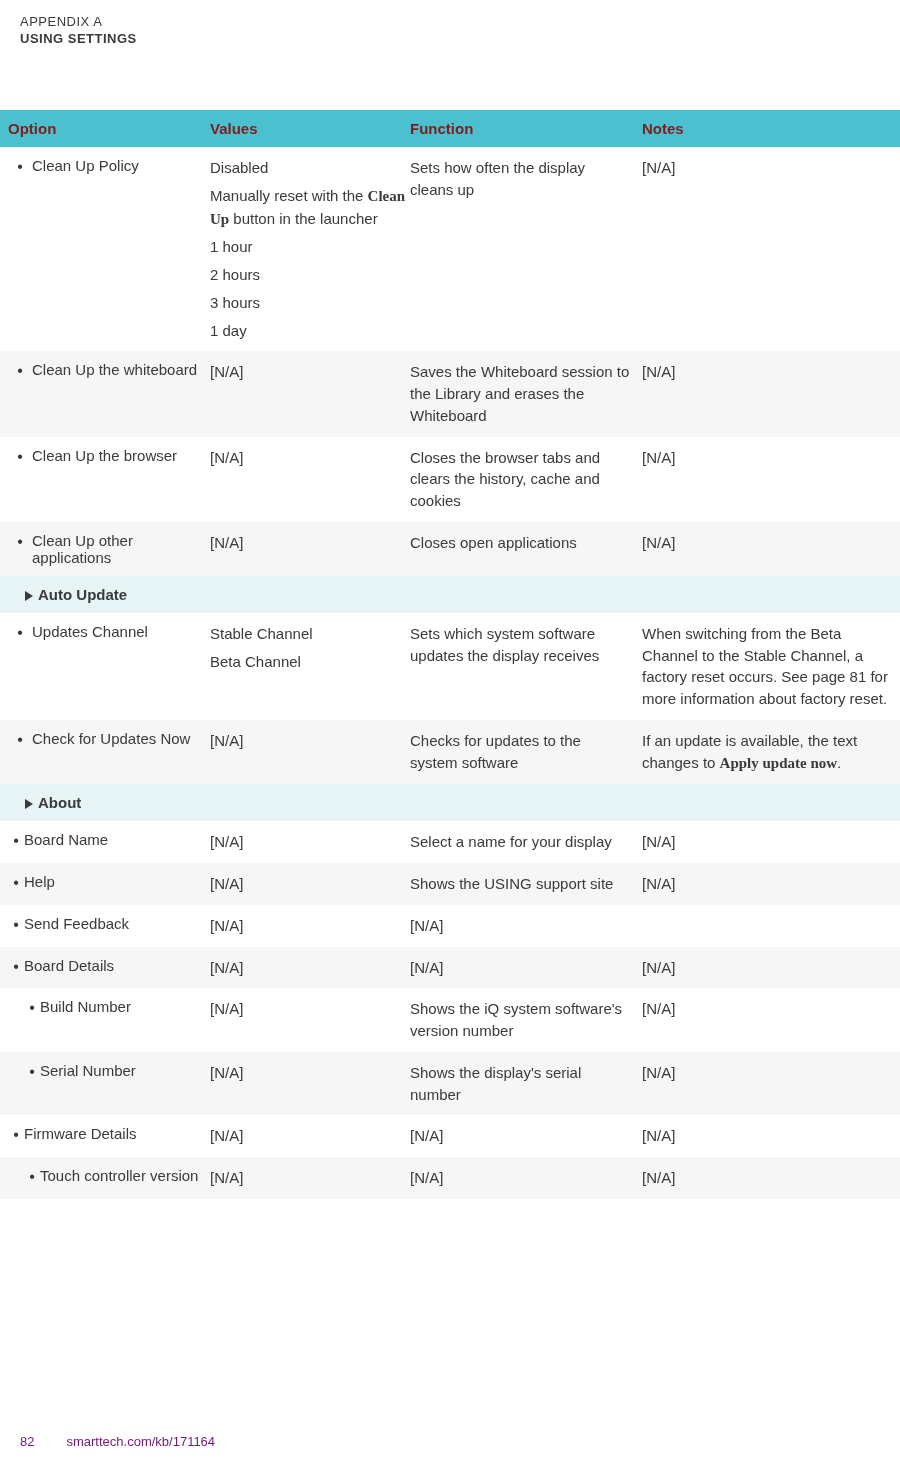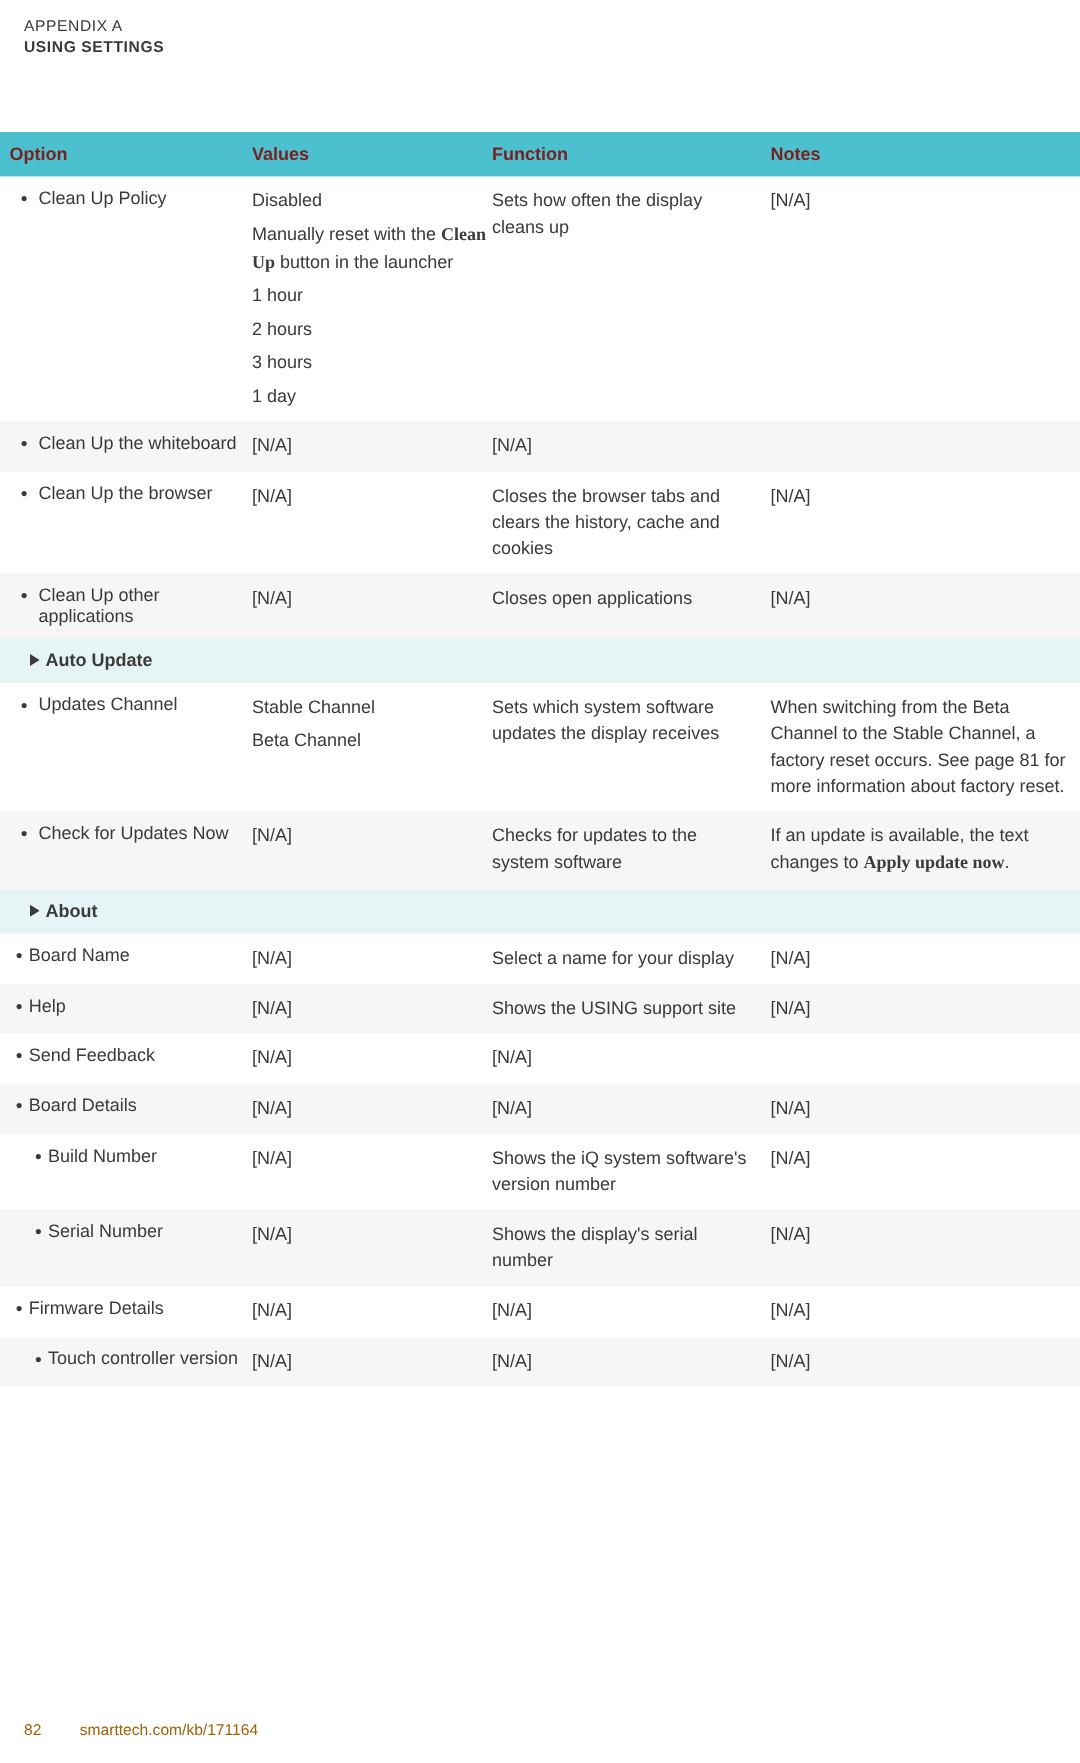--- a/index.html
+++ b/index.html
@@ -28,41 +28,41 @@
   .col1 { flex: 0 0 210px; padding-left: 8px; padding-right: 10px; }
   .col2 { flex: 0 0 200px; }
   .col3 { flex: 0 0 232px; padding-right: 10px; }
   .col4 { flex: 1 1 auto; padding-right: 10px; }
   .row {
     display: flex;
     padding: 10px 0;
   }
   .row.alt { background: #f6f6f6; }
   .section-row { background: #e6f4f6; padding: 10px 0; display: flex; font-weight: bold; }
-  .section-row .col1 { display: flex; align-items: flex-start; padding-left: 20px; }
+  .section-row .col1 { display: flex; align-items: center; padding-left: 20px; }
   .bullet-col { display: flex; align-items: flex-start; }
   .bullet { width: 24px; text-align: center; flex-shrink: 0; font-size: 16px; line-height: 20px; }
   .bullet.dot::before { content: "•"; }
   .caret { width: 18px; flex-shrink: 0; display:flex; justify-content:center; padding-top:3px;}
   .caret svg { width: 8px; height: 10px; fill: #3a3a3a; }
   .opt-text { flex: 1; }
   .row .col2, .row .col3, .row .col4 { line-height: 1.45; }
   .values-list div { margin-bottom: 6px; }
   .values-list div:last-child { margin-bottom: 0; }
   .bold { font-weight: bold; font-family: Liberation Serif, serif; }
   .note-box { border-top: 1px solid #ccc; border-bottom: 1px solid #ccc; margin-top: 10px; padding: 8px 0; }
   .note-hdr { color: #4bc1cf; font-weight: bold; display: flex; align-items: center; gap: 8px; margin-bottom: 4px; }
   .note-hdr svg { width: 16px; height: 16px; fill: #4bc1cf; }
   .sub { padding-left: 24px; }
   .footer {
     position: absolute;
     bottom: 20px;
     left: 20px;
     font-size: 13px;
-    color: #a16207;
+    color: #701a75;
     display: flex;
     gap: 32px;
   }
 </style>
 </head>
 <body>
 
 <div class="page-header">
   <div class="appendix-label">APPENDIX A</div>
   <div class="appendix-title">USING SETTINGS</div>
@@ -93,20 +93,21 @@
     <div class="col3">Sets how often the display cleans up</div>
     <div class="col4">[N/A]</div>
   </div>
 
   <div class="row alt">
     <div class="col1 bullet-col">
       <span class="bullet dot"></span>
       <span class="opt-text">Clean Up the whiteboard</span>
     </div>
     <div class="col2">[N/A]</div>
+    <div class="col3">Saves the Whiteboard session to the Library and erases the Whiteboard</div>
     <div class="col4">[N/A]</div>
   </div>
 
   <div class="row">
     <div class="col1 bullet-col">
       <span class="bullet dot"></span>
       <span class="opt-text">Clean Up the browser</span>
     </div>
     <div class="col2">[N/A]</div>
     <div class="col3">Closes the browser tabs and clears the history, cache and cookies</div>

